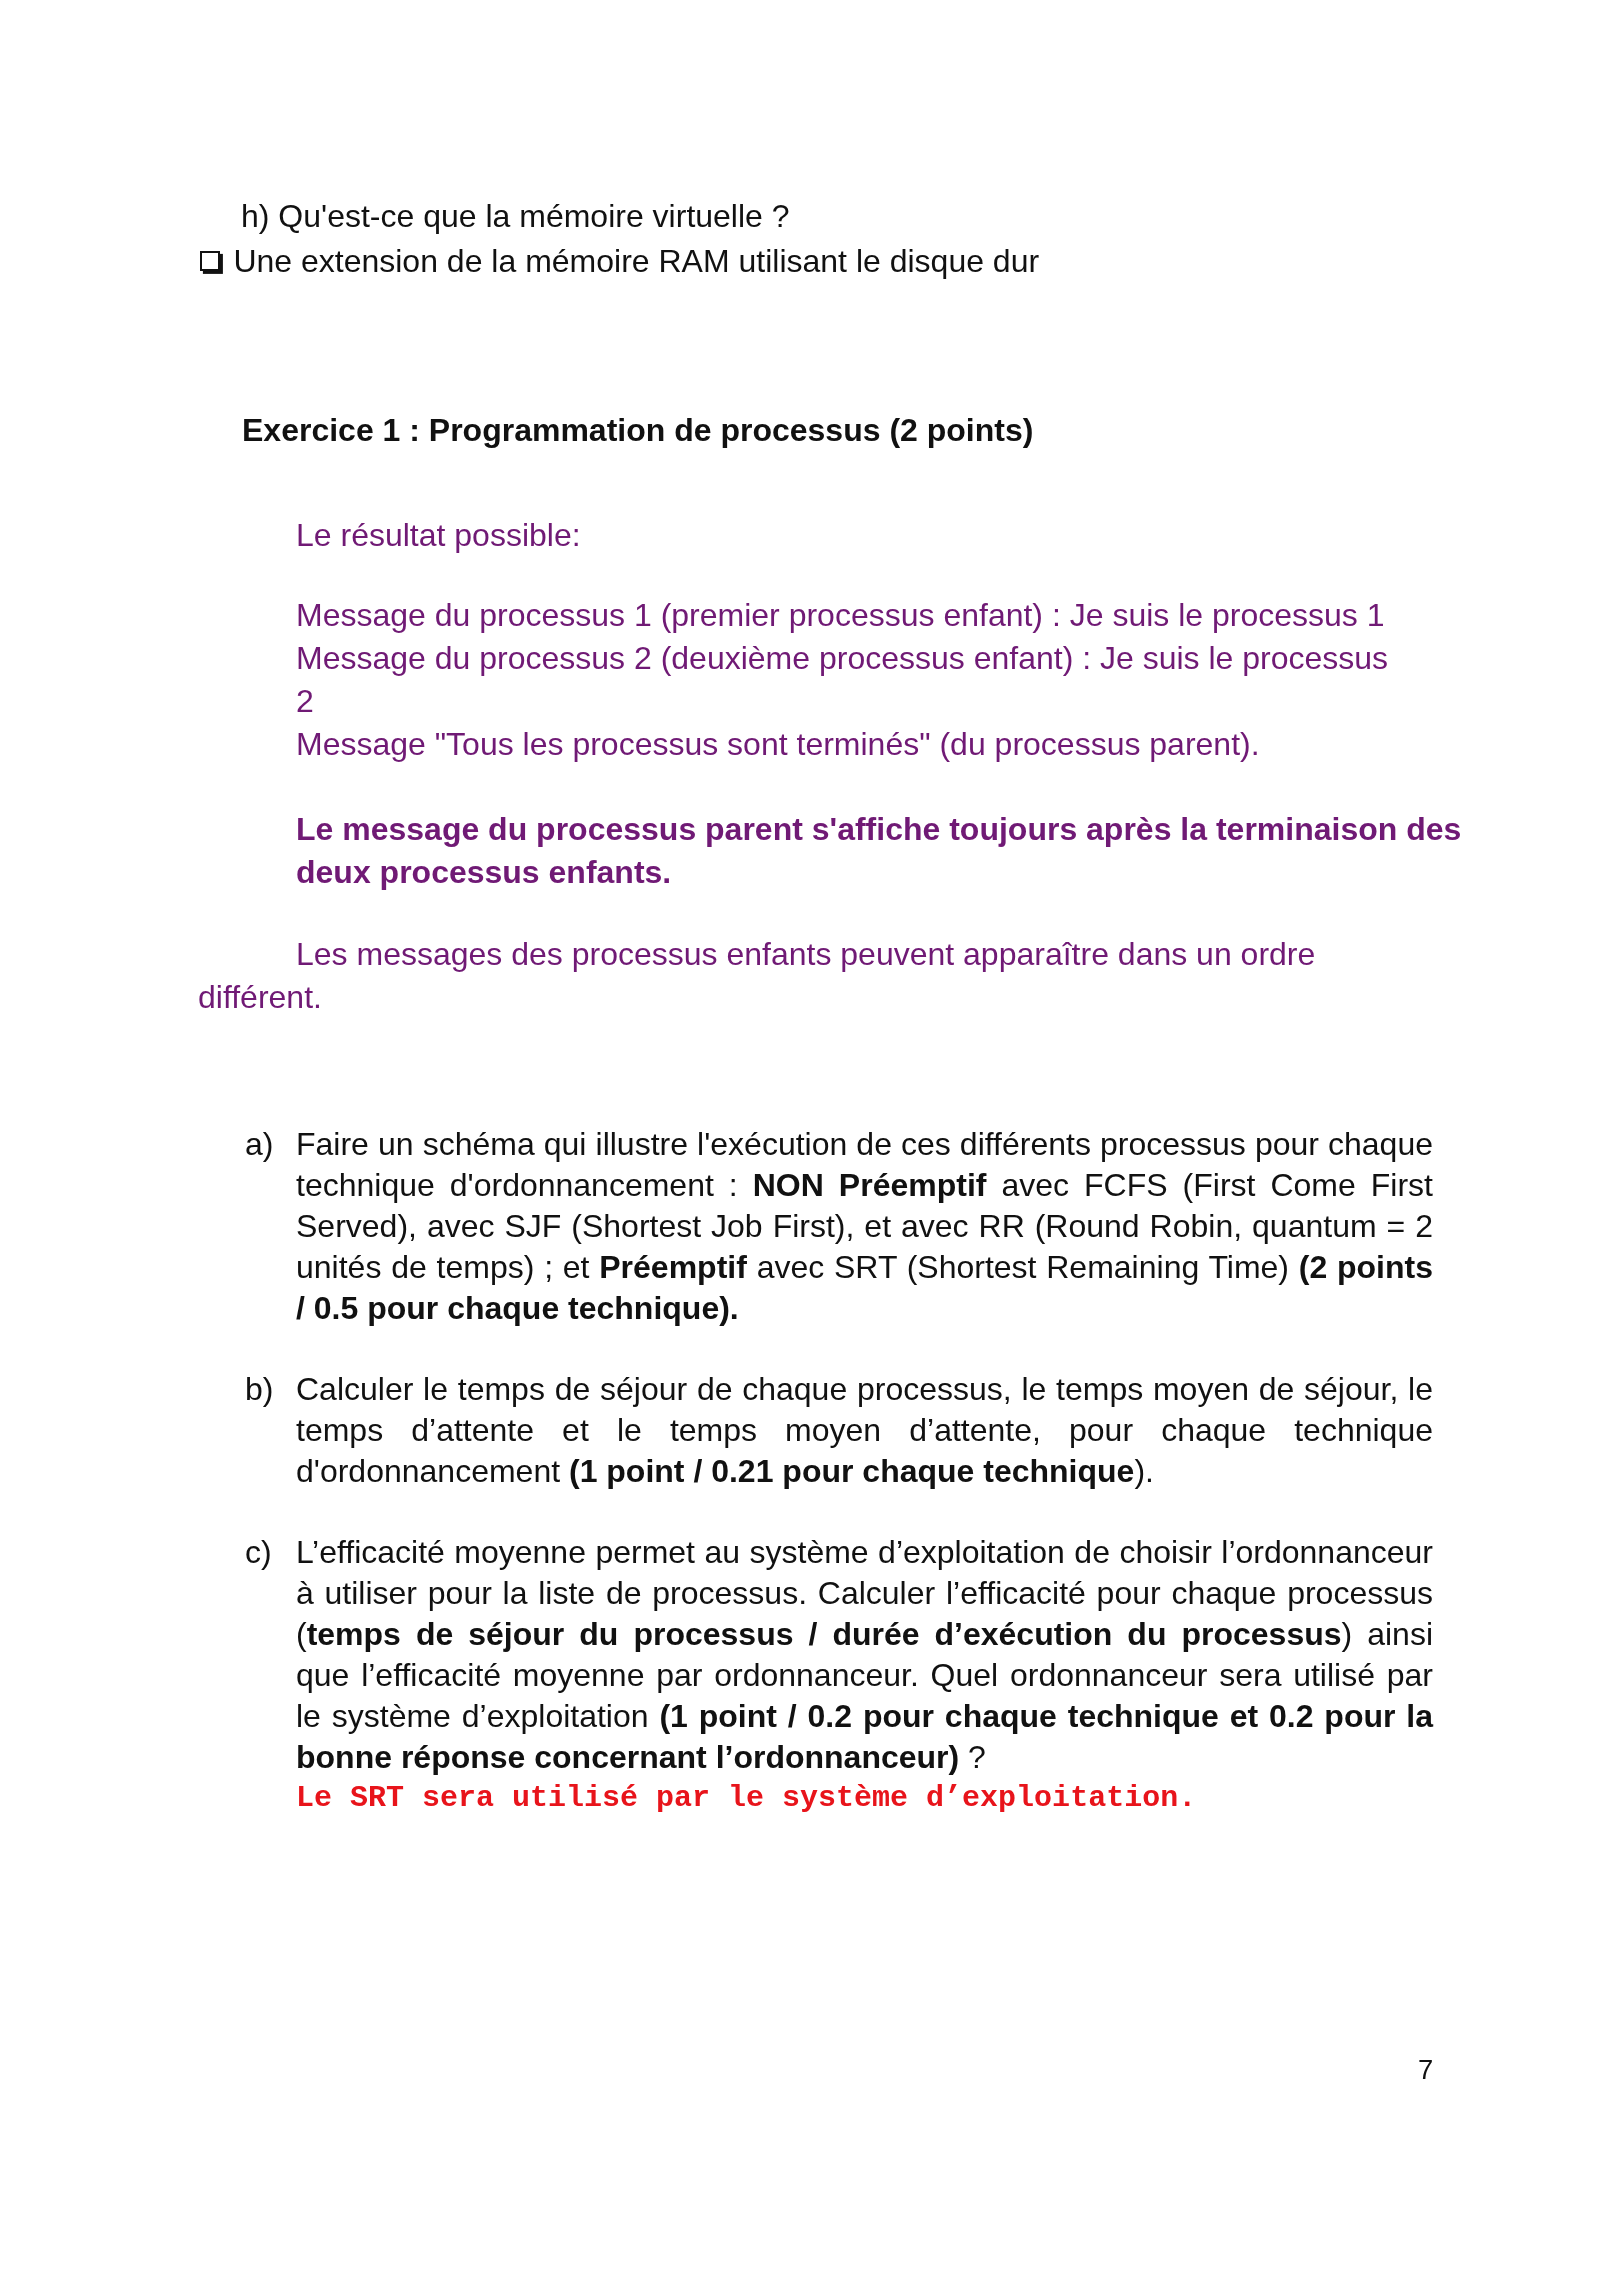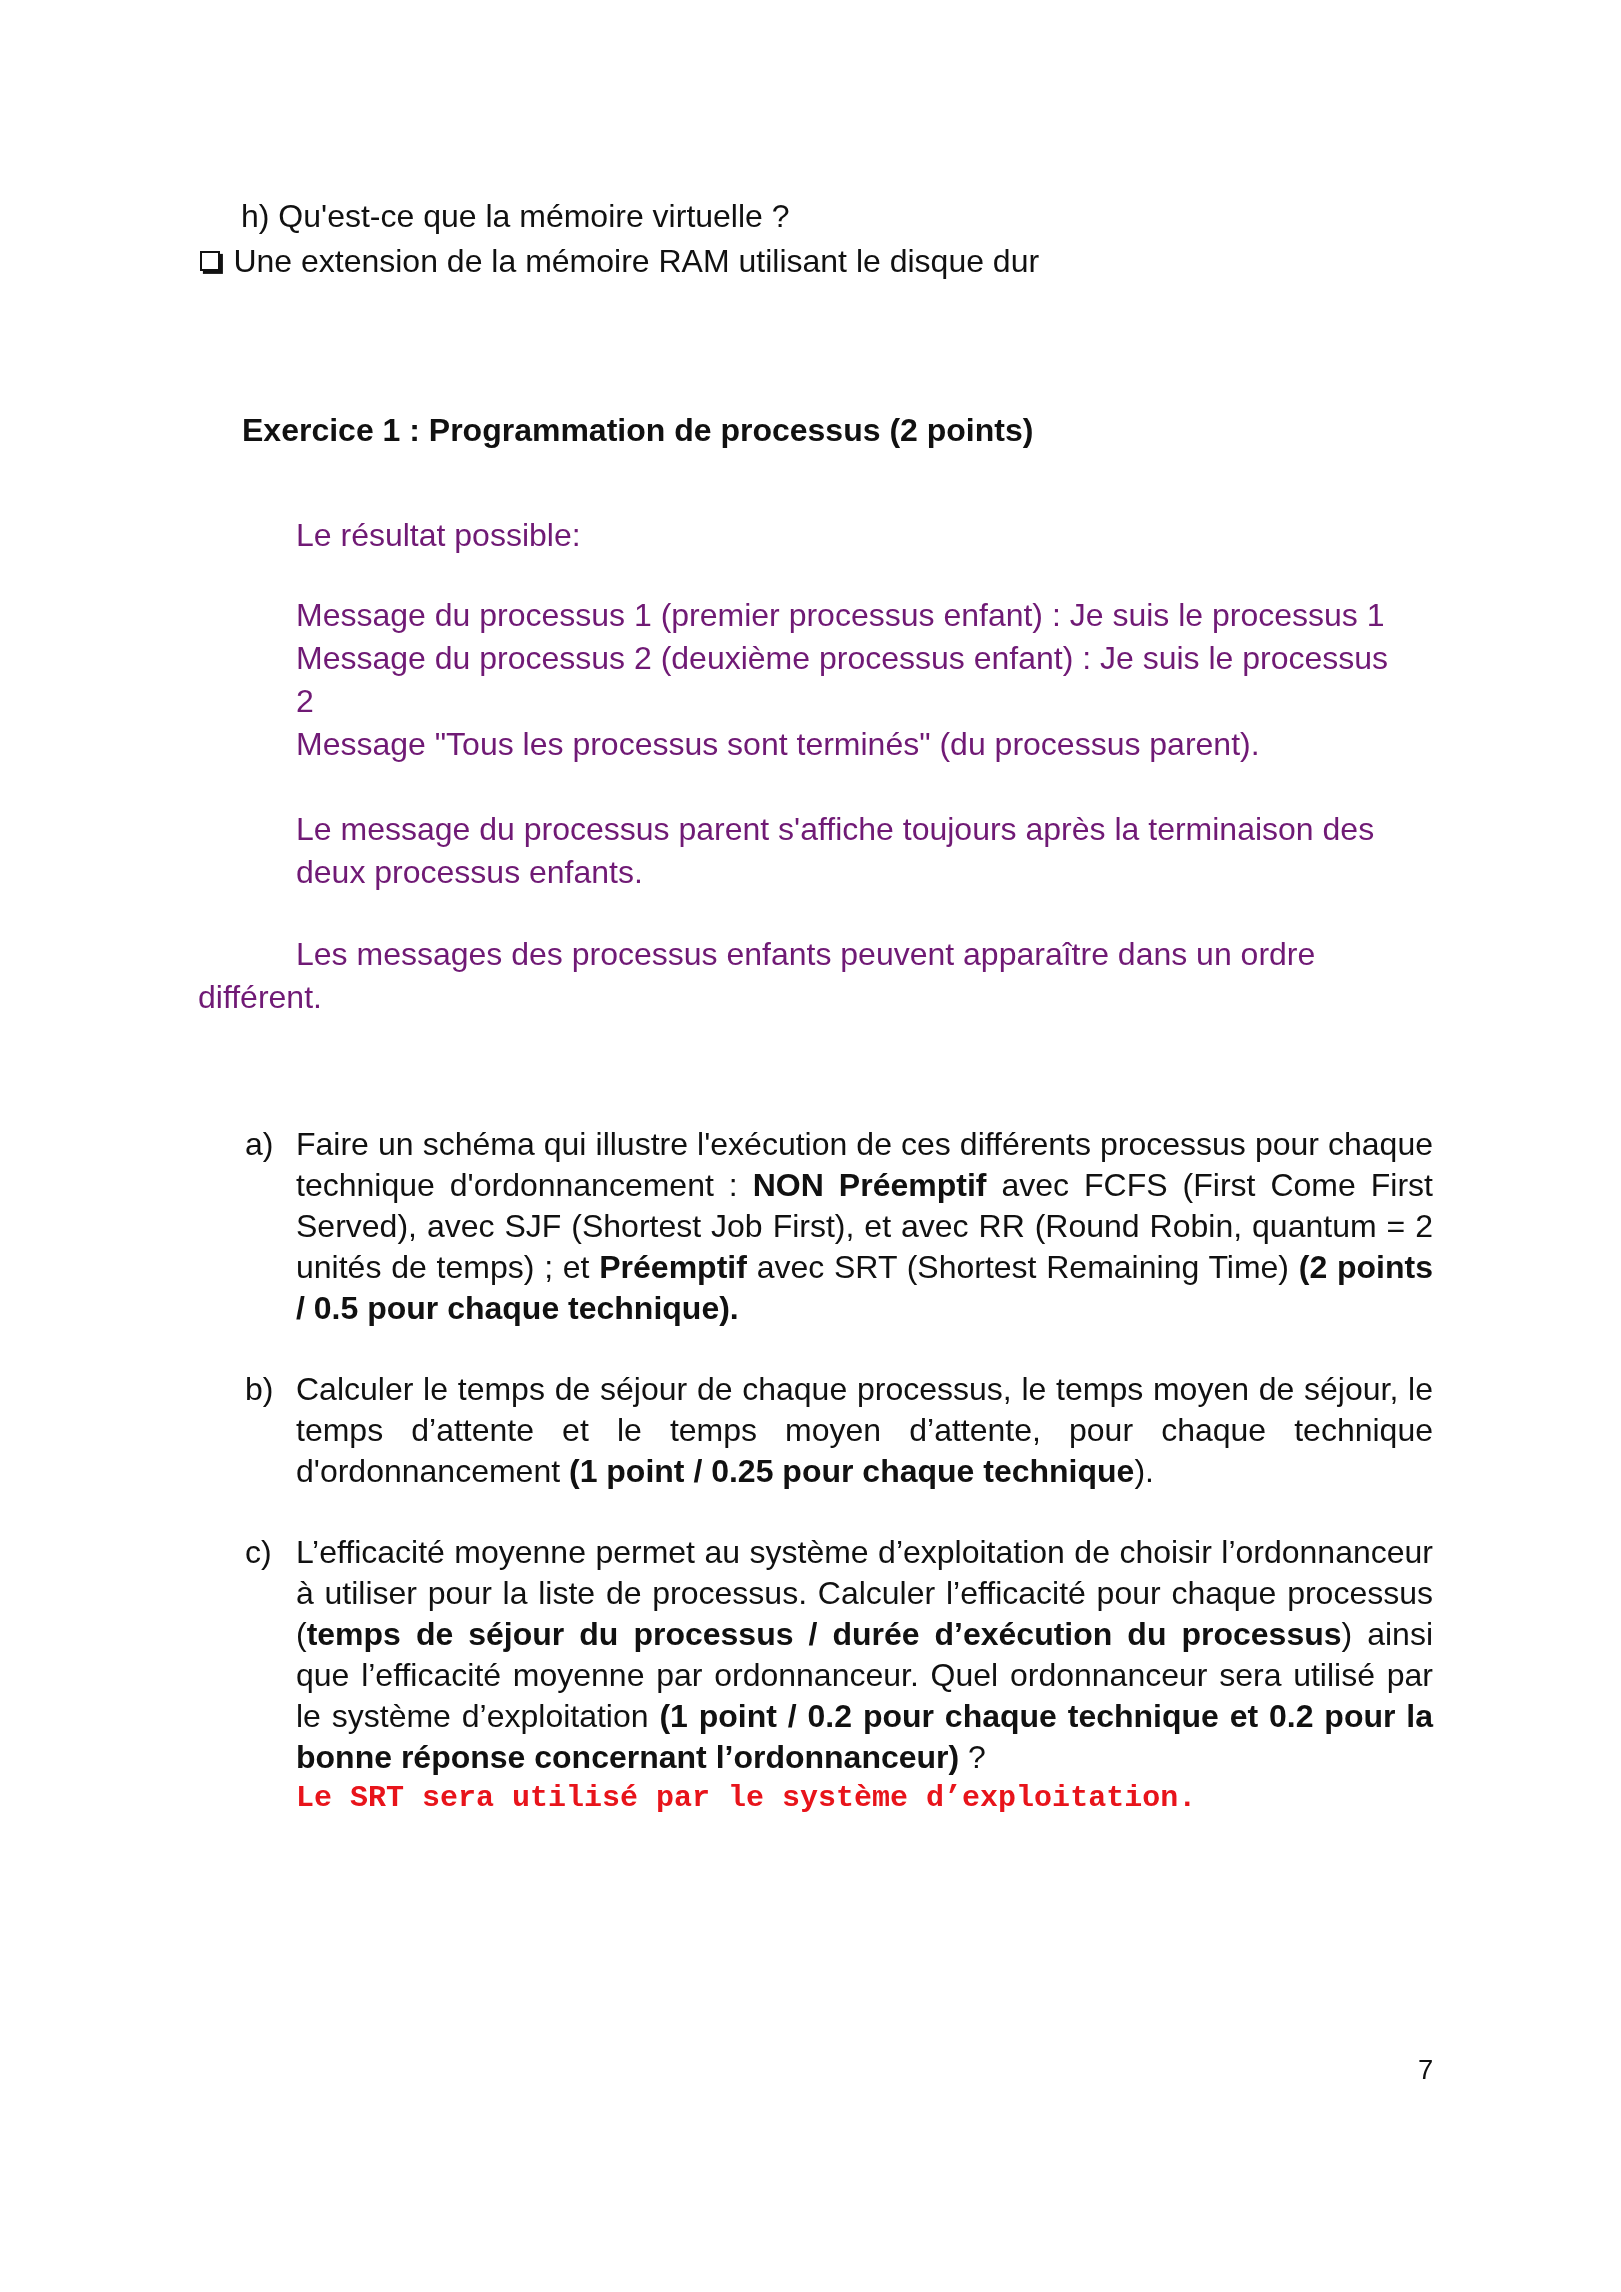--- a/index.html
+++ b/index.html
@@ -35,39 +35,39 @@
 
   <div class="abs redtxt red" style="left:296px; top:514px;">Le résultat possible:</div>
 
   <div class="abs redtxt red" style="left:296px; top:594px;">
     <div>Message du processus 1 (premier processus enfant) : Je suis le processus 1</div>
     <div>Message du processus 2 (deuxième processus enfant) : Je suis le processus</div>
     <div>2</div>
     <div>Message "Tous les processus sont terminés" (du processus parent).</div>
   </div>
 
-  <div class="abs redtxt red" style="left:296px; top:808px;">
+  <div class="abs redtxt red" style="left:296px; top:808px;font-weight:bold;">
     <div>Le message du processus parent s'affiche toujours après la terminaison des</div>
     <div>deux processus enfants.</div>
   </div>
 
   <div class="abs redtxt red" style="left:296px; top:933px;">
     <div>Les messages des processus enfants peuvent apparaître dans un ordre</div>
   </div>
   <div class="abs redtxt red" style="left:198px; top:976px;">différent.</div>
 
 
   <div class="para" style="left:296px; top:1124px; width:1137px;">
     <span class="lbl">a)</span>
     <span>Faire un schéma qui illustre l'exécution de ces différents processus pour chaque technique d'ordonnancement : </span><b>NON Préemptif</b><span> avec FCFS (First Come First Served), avec SJF (Shortest Job First), et avec RR (Round Robin, quantum = 2 unités de temps) ; et </span><b>Préemptif</b><span> avec SRT (Shortest Remaining Time) </span><b>(2 points / 0.5 pour chaque technique).</b>
   </div>
 
   <div class="para" style="left:296px; top:1369px; width:1137px;">
     <span class="lbl">b)</span>
-    <span>Calculer le temps de séjour de chaque processus, le temps moyen de séjour, le temps d’attente et le temps moyen d’attente, pour chaque technique d'ordonnancement </span><b>(1 point / 0.25 pour chaque technique</b><span>).</span>
+    <span>Calculer le temps de séjour de chaque processus, le temps moyen de séjour, le temps d’attente et le temps moyen d’attente, pour chaque technique d'ordonnancement </span><b>(1 point / 0.21 pour chaque technique</b><span>).</span>
   </div>
 
   <div class="para" style="left:296px; top:1532px; width:1137px;">
     <span class="lbl">c)</span>
     <span>L’efficacité moyenne permet au système d’exploitation de choisir l’ordonnanceur à utiliser pour la liste de processus. Calculer l’efficacité pour chaque processus (</span><b>temps de séjour du processus / durée d’exécution du processus</b><span>) ainsi que l’efficacité moyenne par ordonnanceur. Quel ordonnanceur sera utilisé par le système d’exploitation </span><b>(1 point / 0.2 pour chaque technique et 0.2 pour la bonne réponse concernant l’ordonnanceur)</b><span> ?</span>
     <div class="mono-ans">Le SRT sera utilisé par le système d’exploitation.</div>
   </div>
 
   <div class="abs pagenum" style="left:1418px; top:2054px;">7</div>
 

